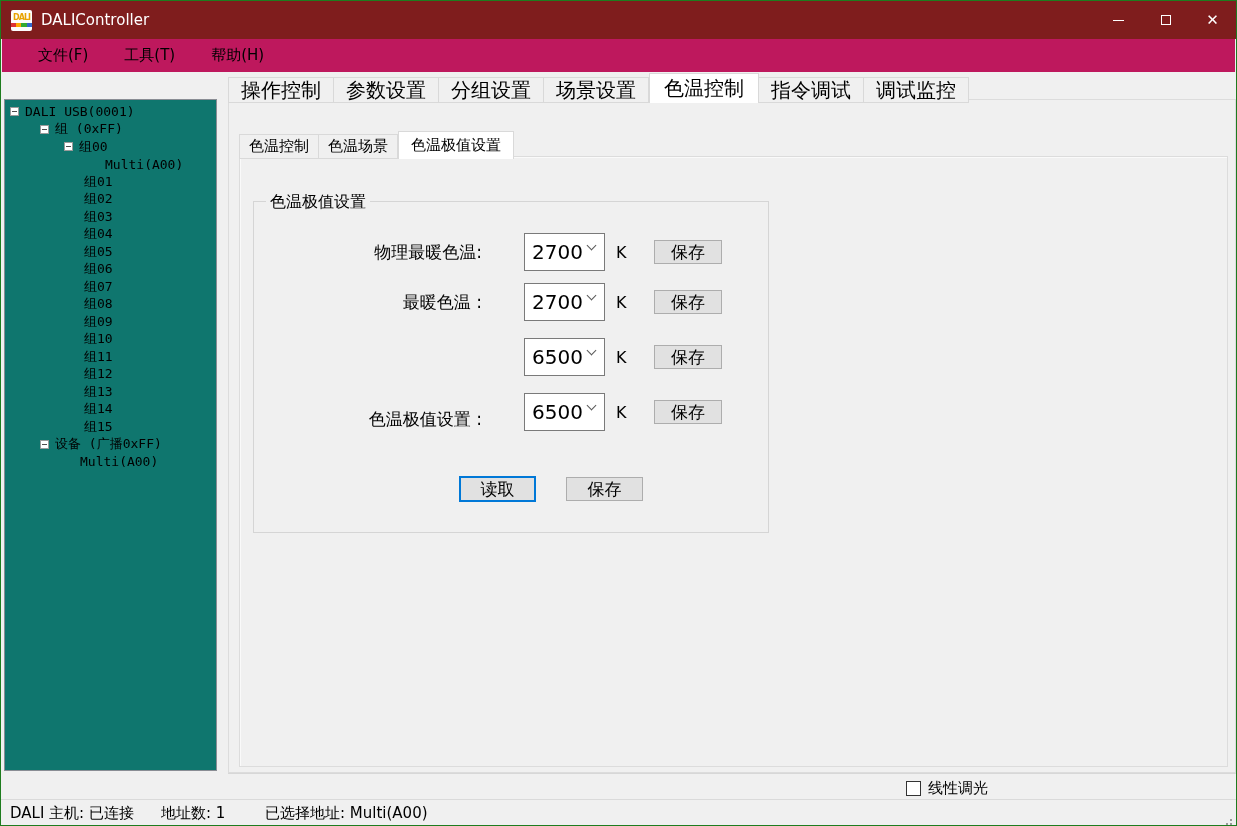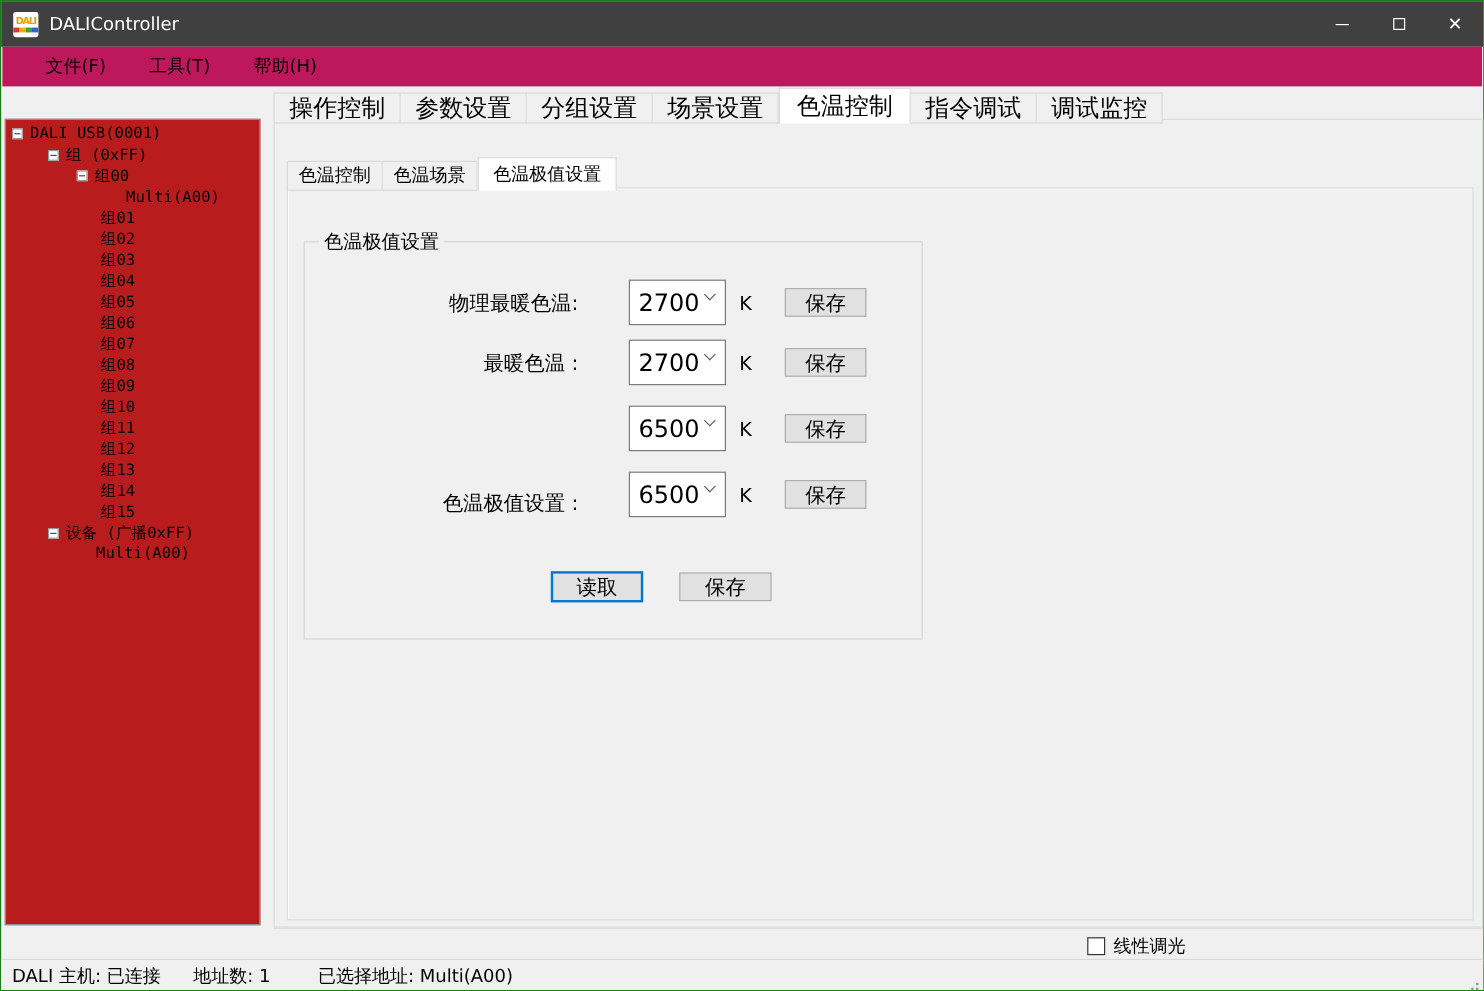--- a/index.html
+++ b/index.html
@@ -5,42 +5,42 @@
   * { margin:0; padding:0; box-sizing:border-box; }
   html,body { width:1237px; height:826px; }
   body {
     font-family:"DejaVu Sans","Liberation Sans",sans-serif;
     background:#f0f0f0; color:#000; overflow:hidden; position:relative;
   }
   .window { position:absolute; inset:0; border:1px solid #1e7c1e; background:#f0f0f0; }
 
   
   .titlebar { position:absolute; left:0; top:0; right:0; height:38px;
-    background:#404040; display:flex; align-items:center; }
+    background:#7f1d1d; display:flex; align-items:center; }
   .app-icon { width:21px; height:21px; margin-left:10px; background:#fdfdfd;
     border-radius:2px; display:flex; flex-direction:column; align-items:center;
     justify-content:center; overflow:hidden; }
   .app-icon .dali { font-size:8px; font-weight:bold; color:#e8a200; line-height:8px; letter-spacing:-1px; }
   .app-icon .stripe { width:100%; height:4px; margin-top:1px;
     background:linear-gradient(90deg,#d33 0 25%,#fa0 25% 50%,#3a3 50% 75%,#36c 75% 100%); }
   .win-title { color:#fff; font-size:15px; margin-left:9px; }
   .win-btns { margin-left:auto; display:flex; height:100%; }
   .win-btn { width:47px; height:100%; display:flex; align-items:center; justify-content:center; cursor:default; }
   .glyph-min { width:11px; height:1px; background:#fff; }
   .glyph-max { width:10px; height:10px; border:1px solid #fff; }
   .glyph-close { color:#fff; font-size:15px; line-height:15px; }
 
   
   .menubar { position:absolute; left:1px; top:38px; right:1px; height:33px;
     background:#be185d; display:flex; align-items:center; padding-left:25px; }
   .menu-item { font-size:15px; padding:5px 11px; margin-right:14px; }
 
   
   .tree-panel { position:absolute; left:3px; top:98px; width:213px; height:672px;
-    background:#b91c1c; border:1px solid #8a8d94; overflow:hidden; padding-top:3px; }
+    background:#0f766e; border:1px solid #8a8d94; overflow:hidden; padding-top:3px; }
   .tree-item { height:17.5px; display:flex; align-items:center;
     font-family:"DejaVu Sans Mono","Liberation Mono",monospace; font-size:13px; white-space:nowrap; }
   .expander { width:9px; height:9px; border:1px solid #9a9a9a; background:#fff;
     position:relative; margin-right:6px; flex:0 0 auto; }
   .expander::after { content:""; position:absolute; left:1px; right:1px; top:3px; height:1px; background:#4d4d4d; }
   .i0 { padding-left:5px; } .i1 { padding-left:35px; } .i2 { padding-left:59px; }
   .i2t { padding-left:75px; } .i2u { padding-left:79px; } .i3t { padding-left:100px; }
 
   
   .main-tabs { position:absolute; left:227px; top:72px; display:flex; align-items:flex-end; z-index:3; }

